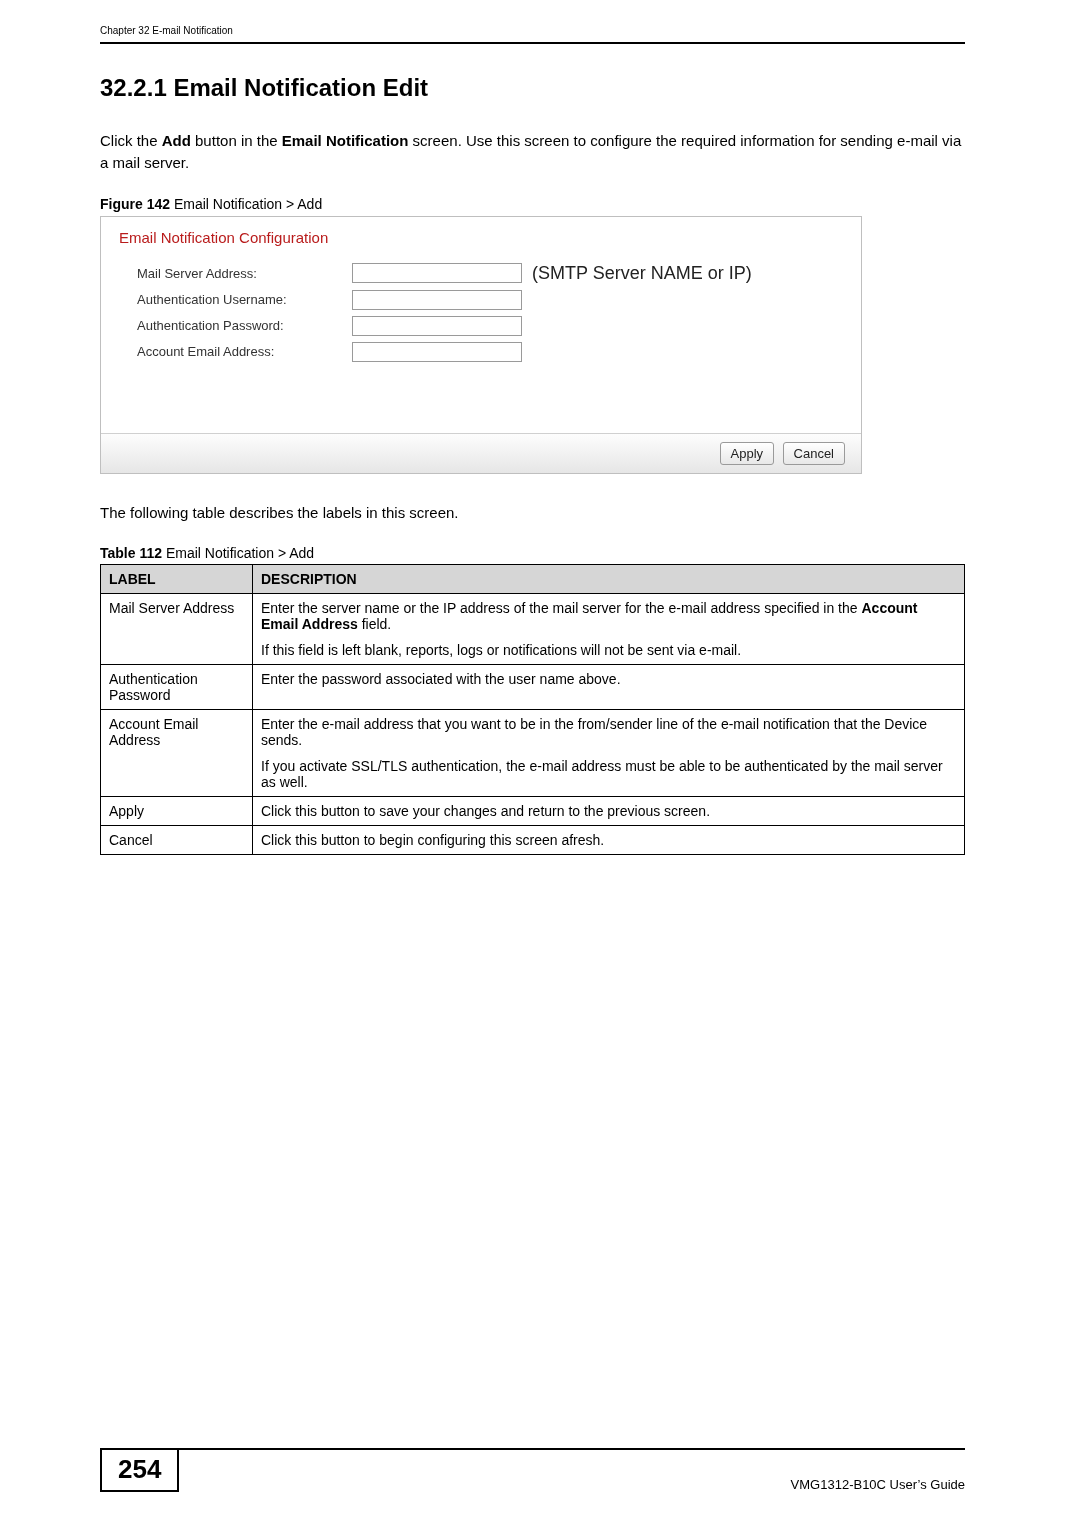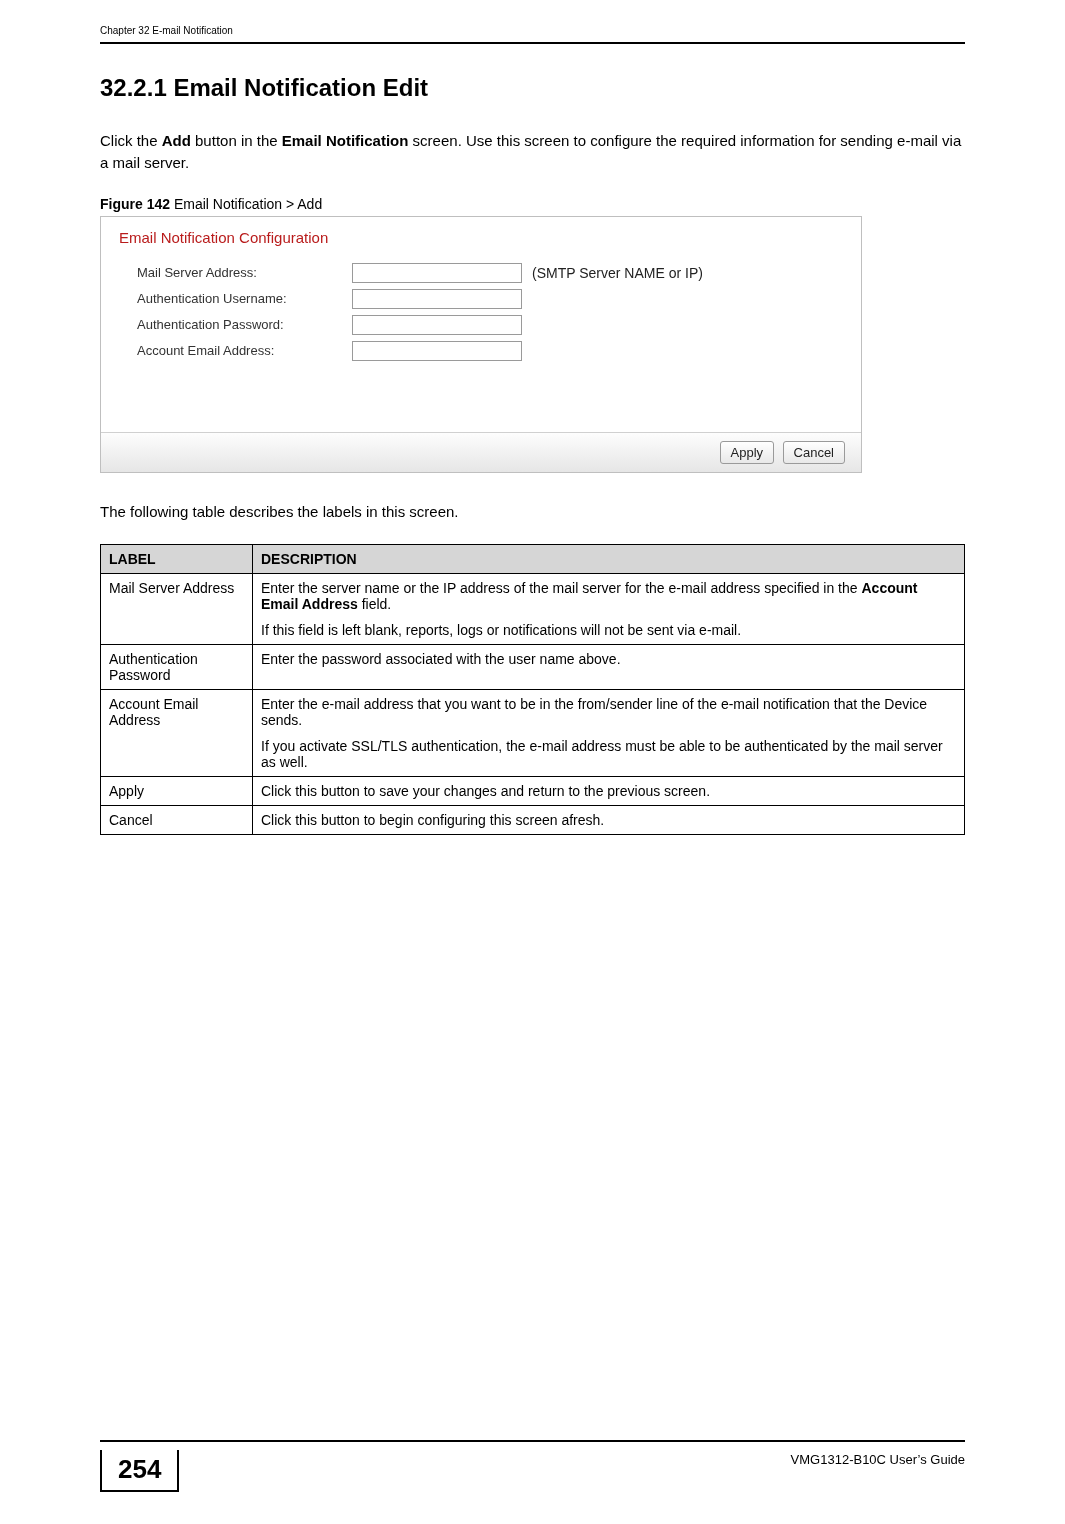--- a/index.html
+++ b/index.html
@@ -80,21 +80,21 @@
   }
   .screenshot .form-input {
     width: 170px;
     height: 20px;
     border: 1px solid #9a9a9a;
     background: #fff;
     box-sizing: border-box;
   }
   .screenshot .form-hint {
     margin-left: 10px;
-    font-size: 14px;
+    font-size: 18px;
     color: #222;
   }
   .screenshot .spacer {
     height: 68px;
   }
   .screenshot .button-bar {
     background: linear-gradient(#fdfdfd, #e6e6e6);
     border-top: 1px solid #d0d0d0;
     padding: 8px 16px;
     text-align: right;
@@ -152,23 +152,23 @@
     right: 100px;
     bottom: 32px;
   }
   .footer-rule {
     border: none;
     border-top: 2px solid #000;
     margin: 0;
   }
   .footer-row {
     display: flex;
-    align-items: flex-start;
+    align-items: flex-end;
     justify-content: space-between;
-    padding-top: 10px;
+    padding-top: 2px;
   }
   .page-number-box {
     font-family: Arial, Helvetica, sans-serif;
     font-weight: bold;
     font-size: 26px;
     border: 2px solid #000;
     border-top: none;
     padding: 6px 16px 8px 16px;
     line-height: 1;
     margin-top: -2px;
@@ -225,20 +225,23 @@
     <div class="spacer"></div>
 
     <div class="button-bar">
       <span class="btn">Apply</span>
       <span class="btn">Cancel</span>
     </div>
   </div>
 
   <p class="body-text">The following table describes the labels in this screen.</p>
 
+  <div class="table-caption">
+    <span class="tabnum">Table 112</span><span>   Email Notification &gt; Add</span>
+  </div>
 
   <table class="desc">
     <thead>
       <tr>
         <th>LABEL</th>
         <th>DESCRIPTION</th>
       </tr>
     </thead>
     <tbody>
       <tr>

